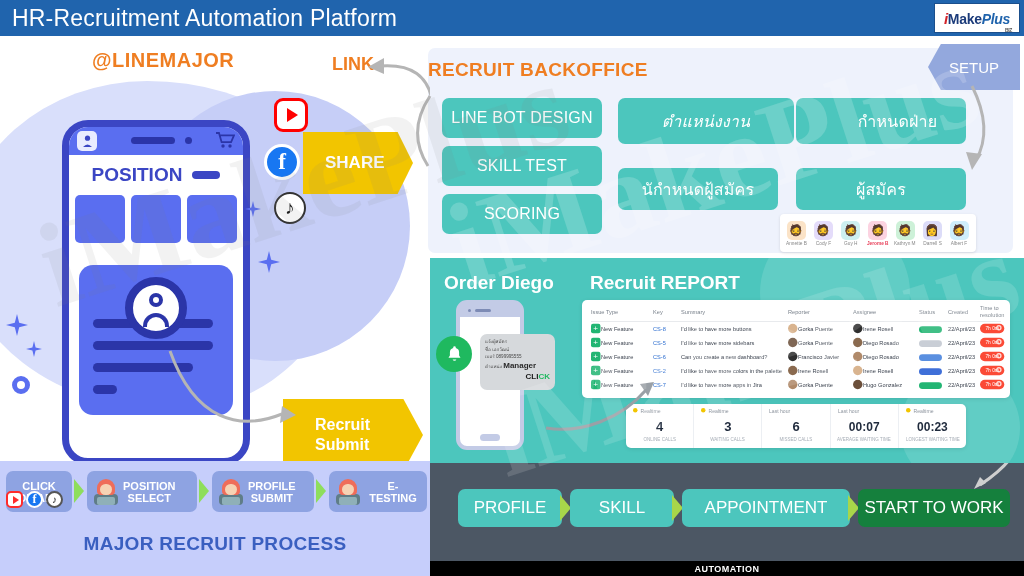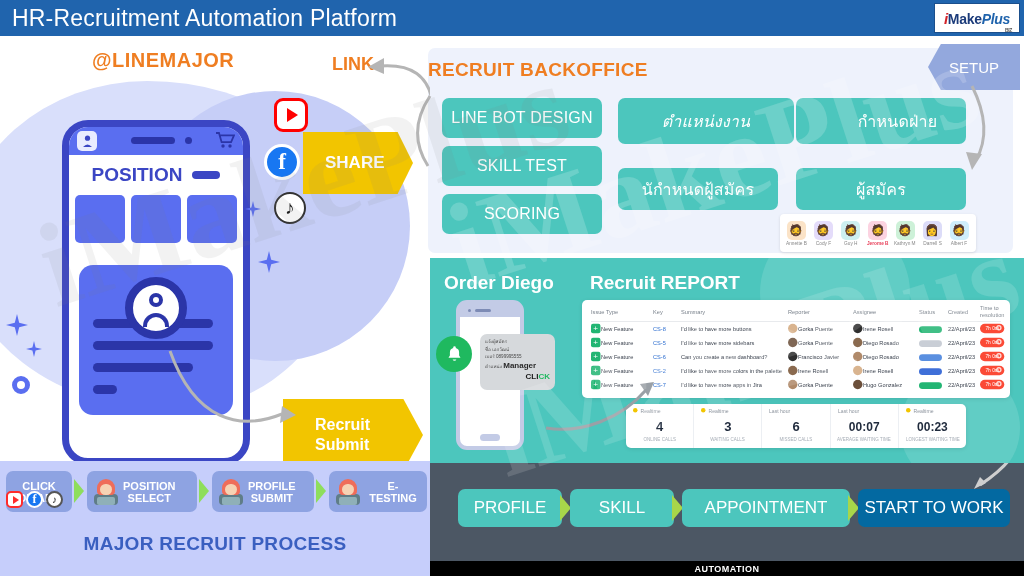--- a/index.html
+++ b/index.html
@@ -266,21 +266,21 @@
   
   .proc-right {
     position: absolute; left: 430px; top: 461px; width: 594px; height: 100px;
     background: #4c5764;
   }
   .rstep {
     position: absolute; top: 28px; height: 38px; background: #4cc6bd;
     border-radius: 7px; display: flex; align-items: center; justify-content: center;
     color: #ffffff; font-size: 17px;
   }
-  .rstep.dark { background: #0369a1; }
+  .rstep.dark { background: #15803d; }
   .rchev { position: absolute; top: 34px; width: 0; height: 0;
            border-left: 11px solid #a8d64a; border-top: 13px solid transparent; border-bottom: 13px solid transparent; }
   .footer-bar {
     position: absolute; left: 430px; top: 561px; width: 594px; height: 15px;
     background: #000000; color: #ffffff; font-size: 9px; font-weight: bold;
     display: flex; align-items: center; justify-content: center; letter-spacing: .5px;
   }
   .footer-left { position: absolute; left: 0; top: 561px; width: 430px; height: 15px; background: #c6cefb; }
 </style>
 </head>

